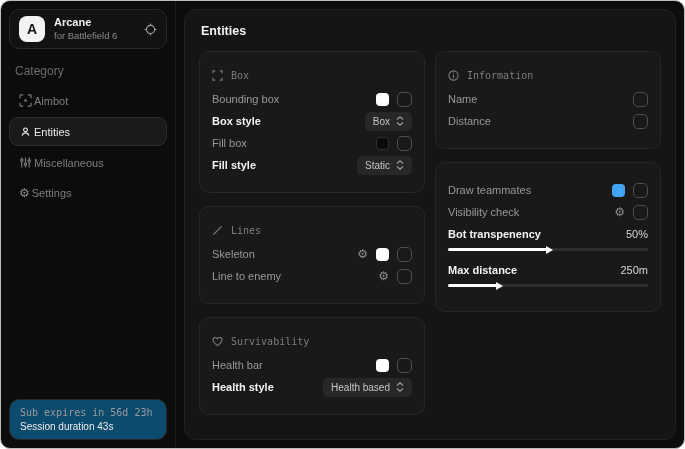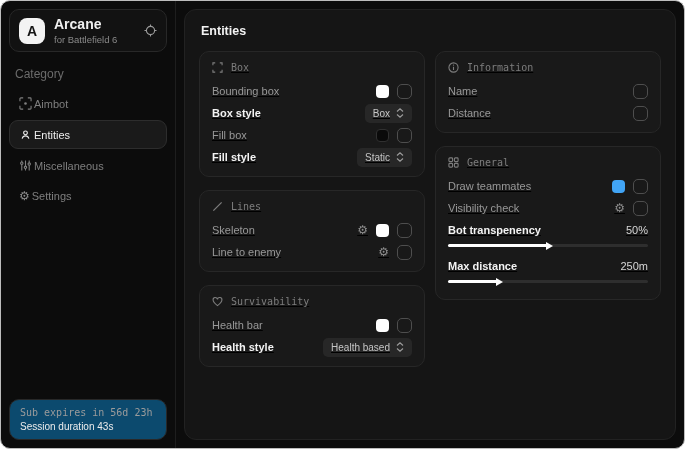--- a/index.html
+++ b/index.html
@@ -34,21 +34,21 @@
   .logo {
     width: 26px; height: 26px;
     background: #f3f3f3;
     border-radius: 8px;
     color: #141414;
     font-weight: 700; font-size: 14px;
     display: flex; align-items: center; justify-content: center;
     flex-shrink: 0;
   }
   .brand-text { flex: 1; line-height: 1.25; }
-  .brand-name { font-size: 14px; font-weight: 700; color: #f0f0f0; }
+  .brand-name { font-size: 11px; font-weight: 700; color: #f0f0f0; }
   .brand-sub  { font-size: 9.5px; color: #8a8a8a; }
   .brand-icon { color: #9c9c9c; display: flex; }
   .category-label { font-size: 12px; color: #6b6b6b; margin: 15px 6px 8px; }
   .nav-item {
     display: flex; align-items: center; gap: 2px;
     padding: 7px 9px; margin-bottom: 2px;
     color: #7f7f7f; font-size: 11px;
     border: 1px solid transparent; border-radius: 9px;
     cursor: pointer;
   }
@@ -72,22 +72,21 @@
     height: 100%;
     padding: 12px 14px;
   }
   .page-title { font-size: 12.5px; font-weight: 700; color: #f2f2f2; margin: 2px 2px 13px; }
   .columns { display: flex; gap: 10px; align-items: flex-start; }
   .col { flex: 1; display: flex; flex-direction: column; gap: 13px; min-width: 0; }
   .card {
     background: #191919;
     border: 1px solid #272727;
     border-radius: 10px;
-    padding: 8px 12px;
-    text-decoration: underline;
+    padding: 16px 12px;
   }
   .card-header {
     display: flex; align-items: center; gap: 8px;
     font-family: "DejaVu Sans Mono", monospace;
     font-size: 10px; color: #7d7d7d;
     margin: 2px 0 7px;
   }
   .card-header .hdr-icon { display: flex; color: #7d7d7d; }
   .row { display: flex; align-items: center; justify-content: space-between; height: 22px; }
   .row-label { font-size: 11px; color: #989898; }
@@ -350,31 +349,20 @@
 
             <div class="row">
               <span class="row-label">Distance</span>
               <span class="controls">
                 <span class="checkbox"></span>
               </span>
             </div>
           </div>
 
           <div class="card">
-            <div class="card-header">
-              <span class="hdr-icon">
-                <svg width="11" height="11" viewBox="0 0 12 12" fill="none" stroke="currentColor" stroke-width="1.2">
-                  <rect x="1" y="1" width="4" height="4" rx="1"></rect>
-                    <rect x="7" y="1" width="4" height="4" rx="1"></rect>
-                    <rect x="1" y="7" width="4" height="4" rx="1"></rect>
-                    <rect x="7" y="7" width="4" height="4" rx="1"></rect>
-                </svg>
-              </span>
-              <span>General</span>
-            </div>
 
 
             <div class="row">
               <span class="row-label">Draw teammates</span>
               <span class="controls">
                 <span class="swatch" style="background: rgb(65, 164, 245);"></span>
                 <span class="checkbox"></span>
               </span>
             </div>
 

